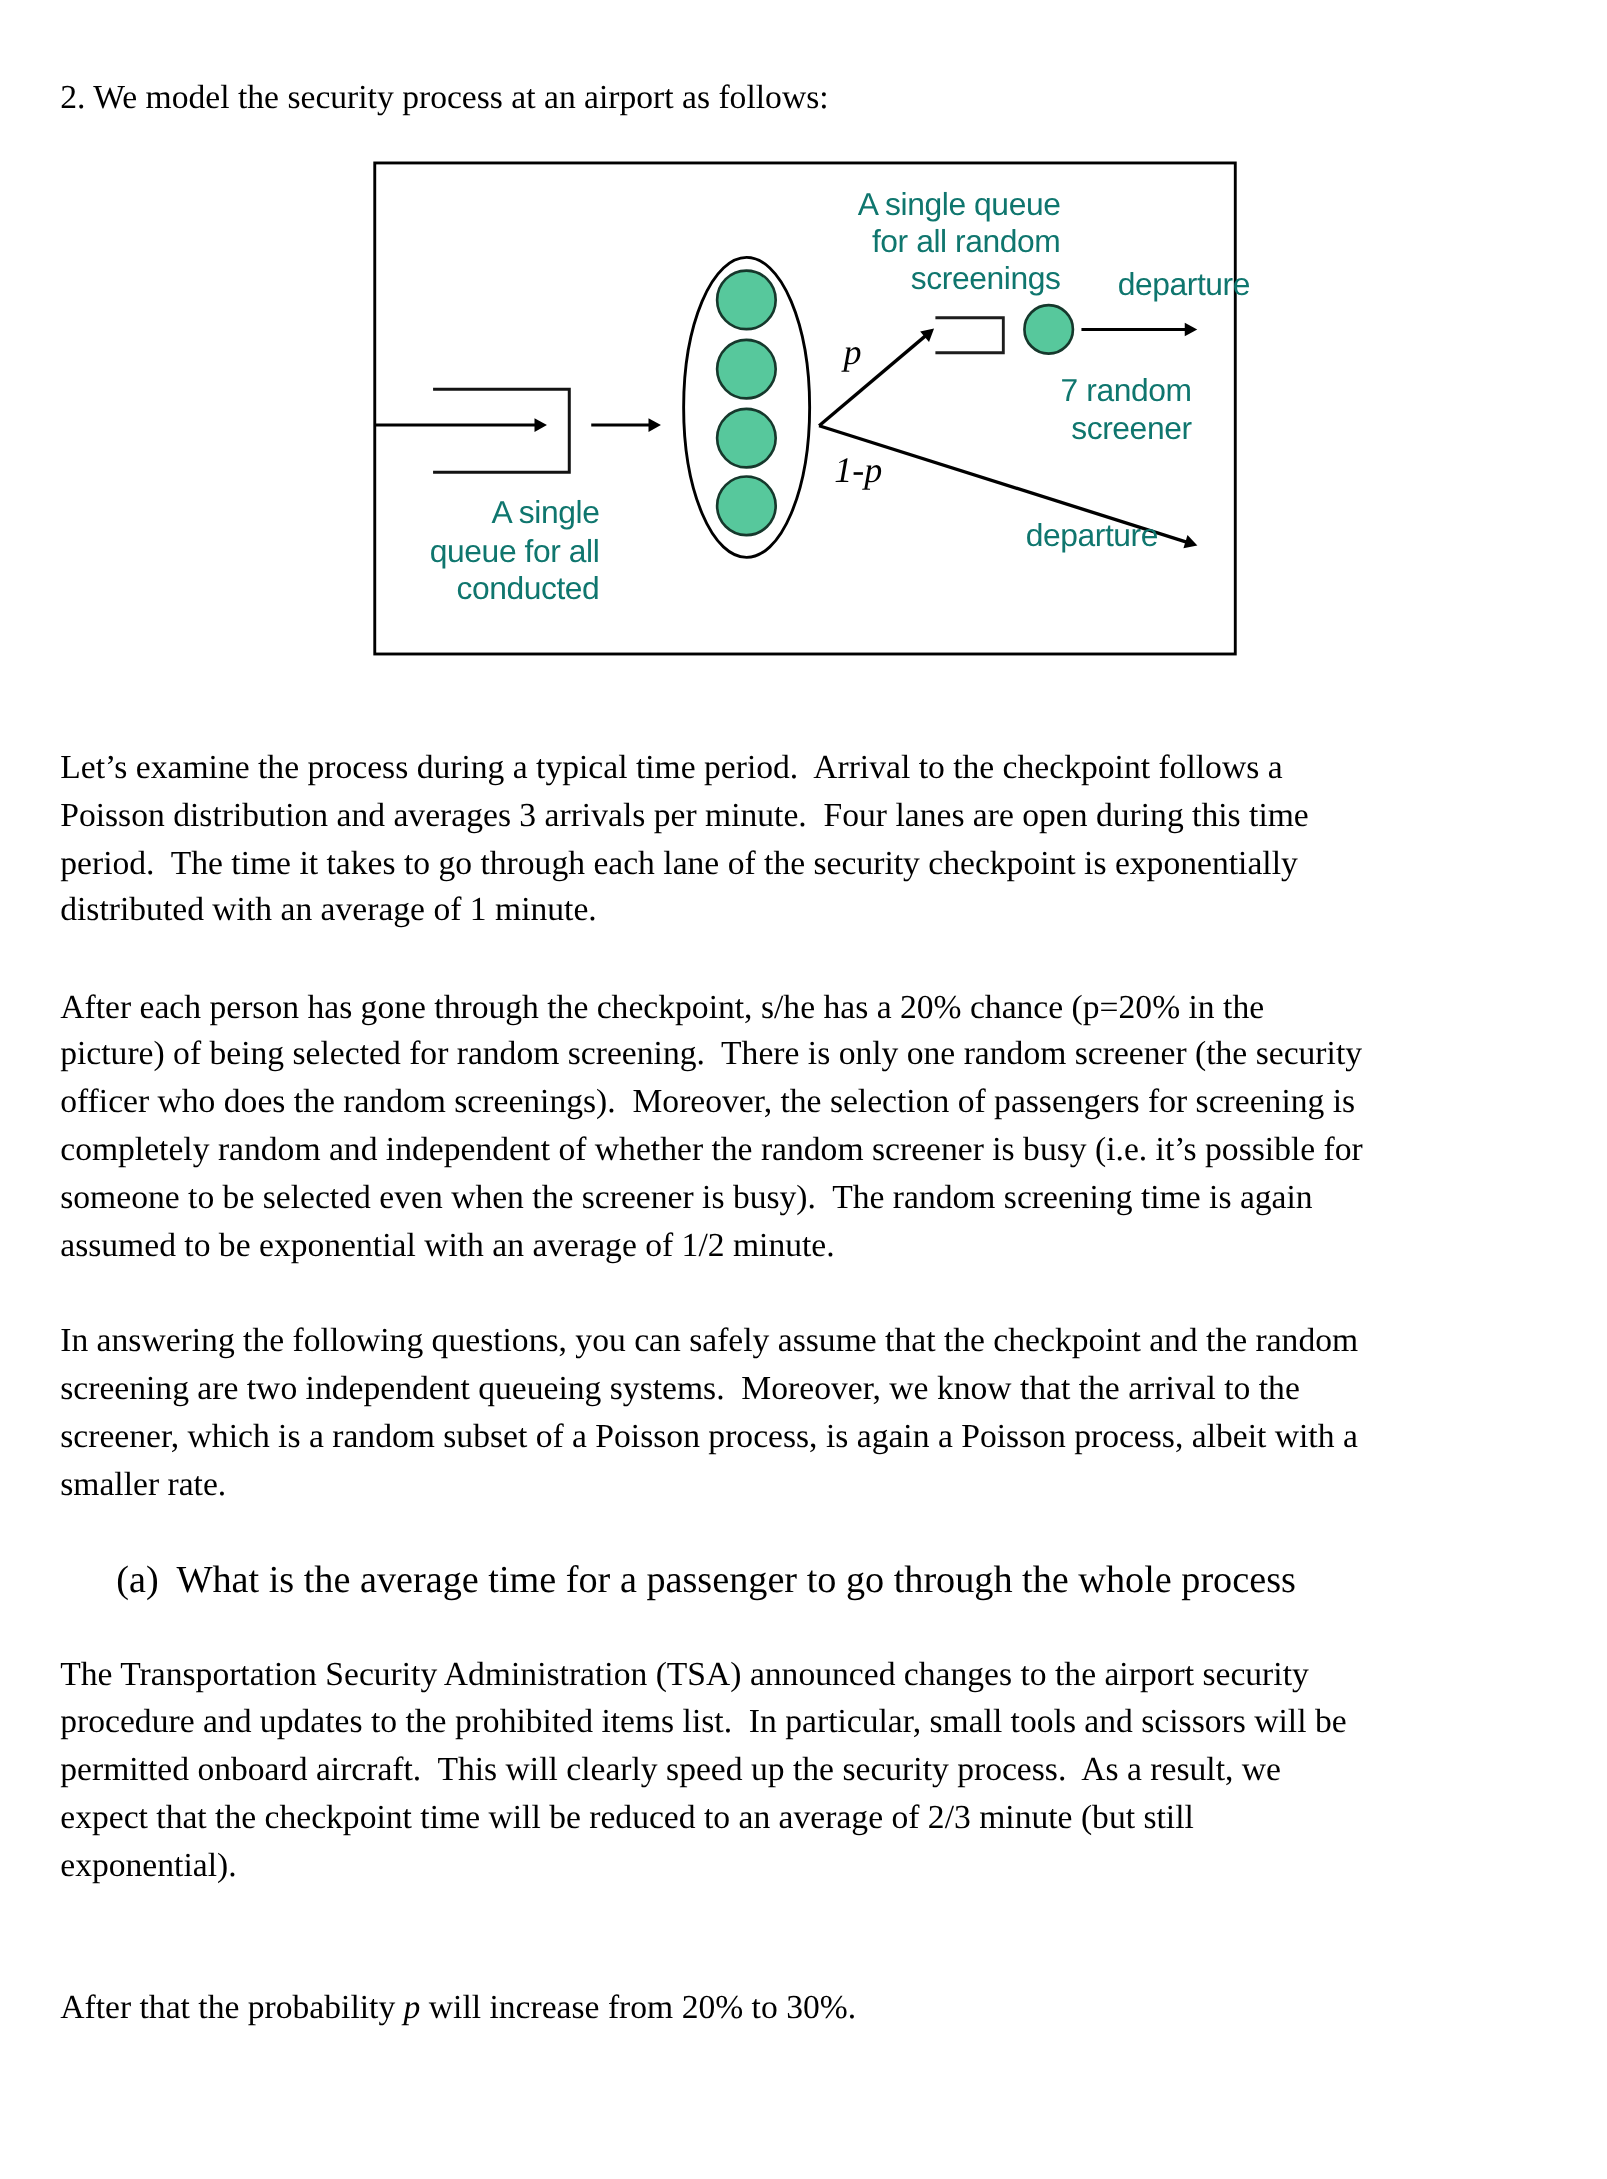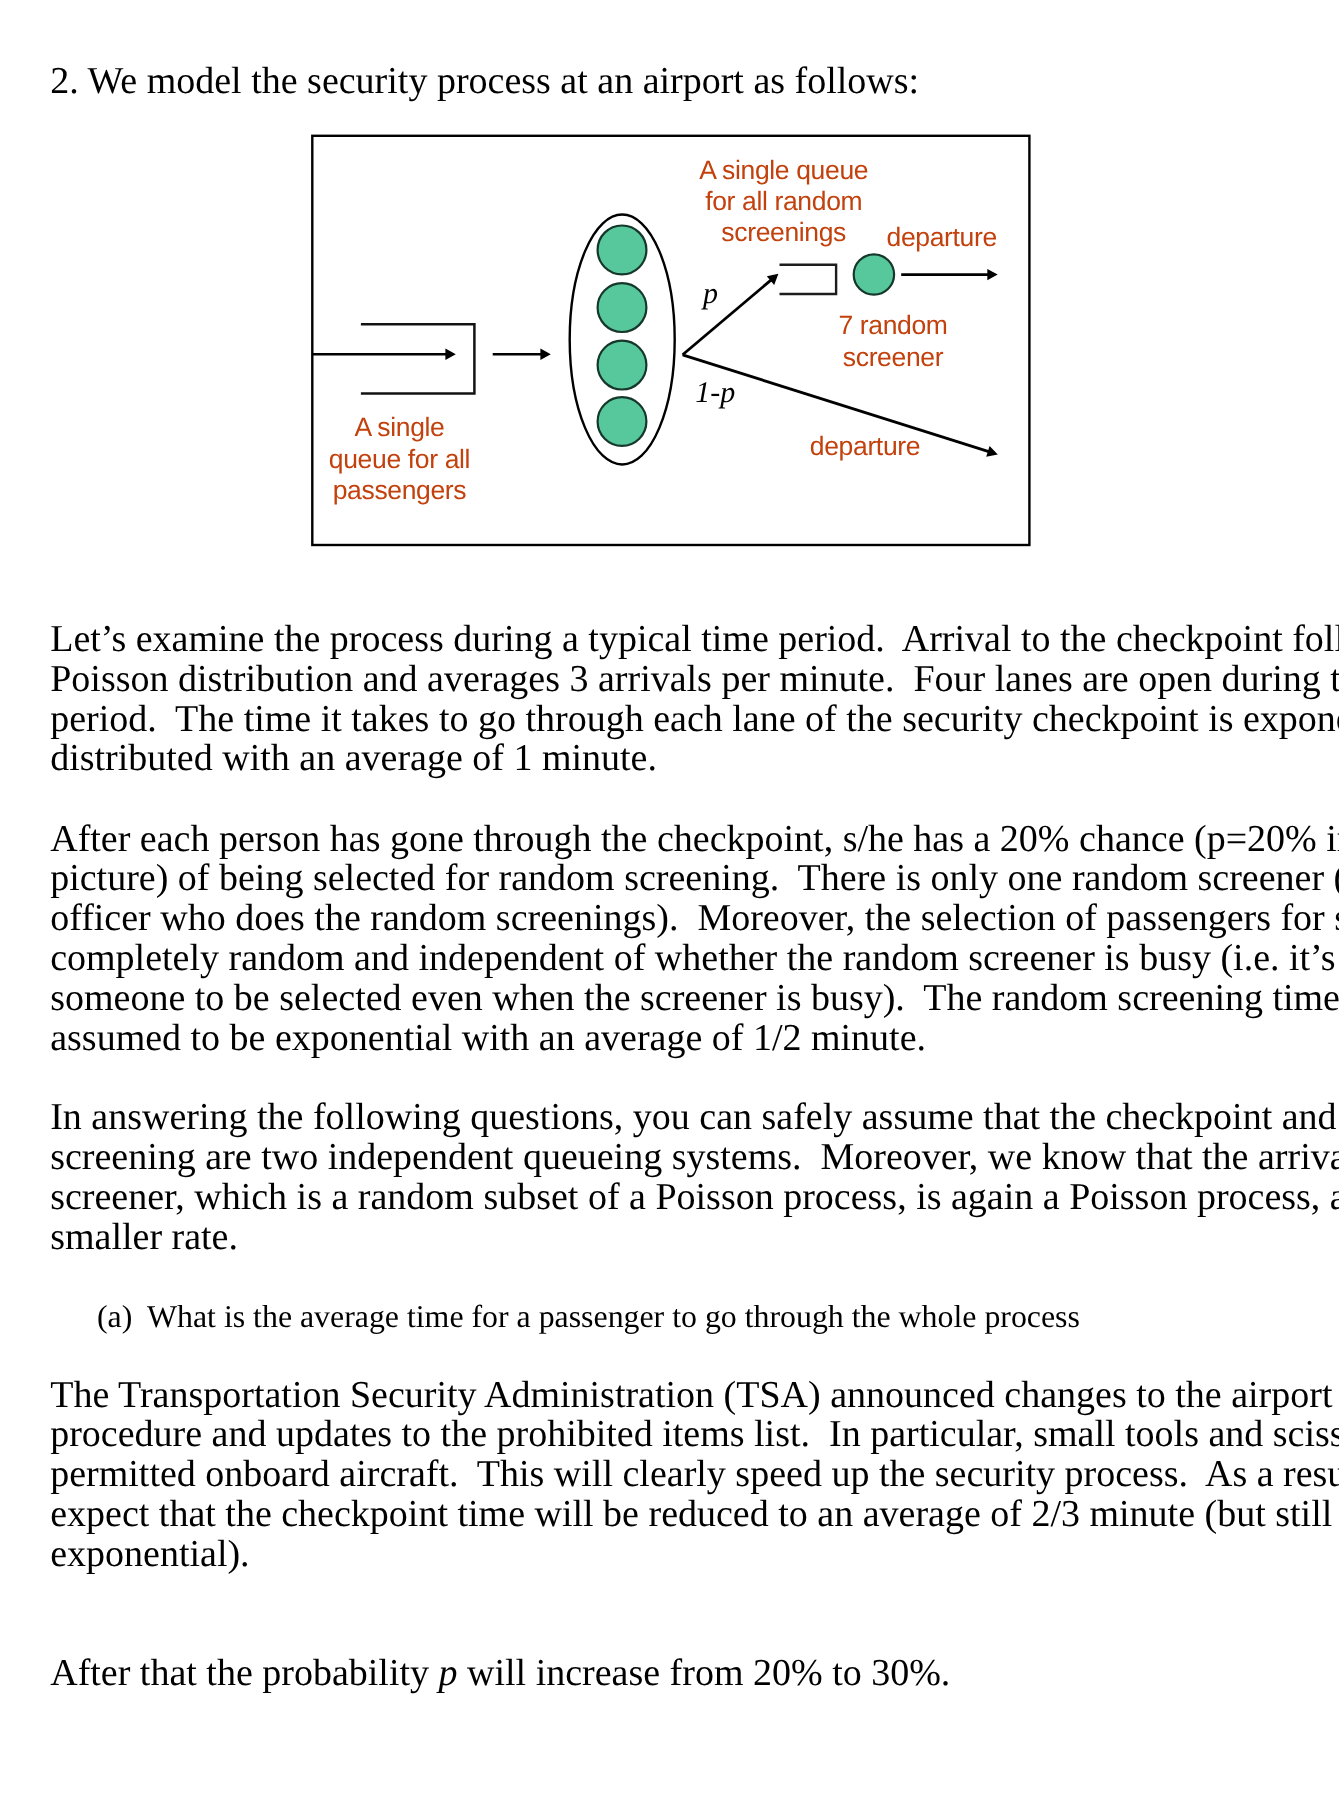--- a/index.html
+++ b/index.html
@@ -18,21 +18,21 @@
     -webkit-font-smoothing: antialiased;
     text-rendering: geometricPrecision;
   }
   .page { position: absolute; inset: 0; }
 
   
   .para {
     position: absolute;
     left: 50.2px;
     font-family: "Liberation Serif", serif;
-    font-size: 38px;
+    font-size: 28px;
     line-height: 39.8px;
     white-space: pre;
     color: #000;
   }
   .item {
     position: absolute;
     font-family: "Liberation Serif", serif;
     font-size: 31.85px;
     line-height: 39.8px;
     white-space: pre;
@@ -48,23 +48,23 @@
     width: 1339px;
     height: 1816px;
     pointer-events: none;
   }
   .fig-label {
     position: absolute;
     font-family: "Liberation Sans", sans-serif;
     font-size: 26.5px;
     letter-spacing: -0.35px;
     line-height: 31.4px;
-    text-align: center;
+    text-align: right;
     white-space: pre;
-    color: #c2410c;
+    color: #0f766e;
   }
   .fig-math {
     position: absolute;
     font-family: "Liberation Serif", serif;
     font-style: italic;
     font-size: 30px;
     line-height: 30px;
     white-space: pre;
     color: #000;
   }
@@ -113,21 +113,21 @@
     <circle cx="873.9" cy="274.5" r="20.2" fill="#57c89c" stroke="#16382c" stroke-width="2.2"></circle>
 
     <g>
       <line x1="901.2" y1="274.6" x2="988.3" y2="274.6" stroke="#000" stroke-width="2.6"></line>
       <path d="M997.7 274.6 L987.3 280.3 L987.3 268.9 Z" fill="#000"></path>
     </g>
   </svg>
 
   <div class="fig-label" style="left:299.5px;top:412.1px;width:200px">A single
 queue for all
-passengers</div>
+conducted</div>
   <div class="fig-label" style="left:683.7px;top:154.5px;width:200px">A single queue
 for all random
 screenings</div>
   <div class="fig-label" style="left:793.0px;top:310.1px;width:200px">7 random
 screener</div>
   <div class="fig-label" style="left:841.7px;top:222.4px;width:200px">departure</div>
   <div class="fig-label" style="left:765.0px;top:431.4px;width:200px">departure</div>
   <div class="fig-math" style="left:703.0px;top:278.7px">p</div>
   <div class="fig-math" style="left:695.3px;top:378.2px">1-p</div>
 

